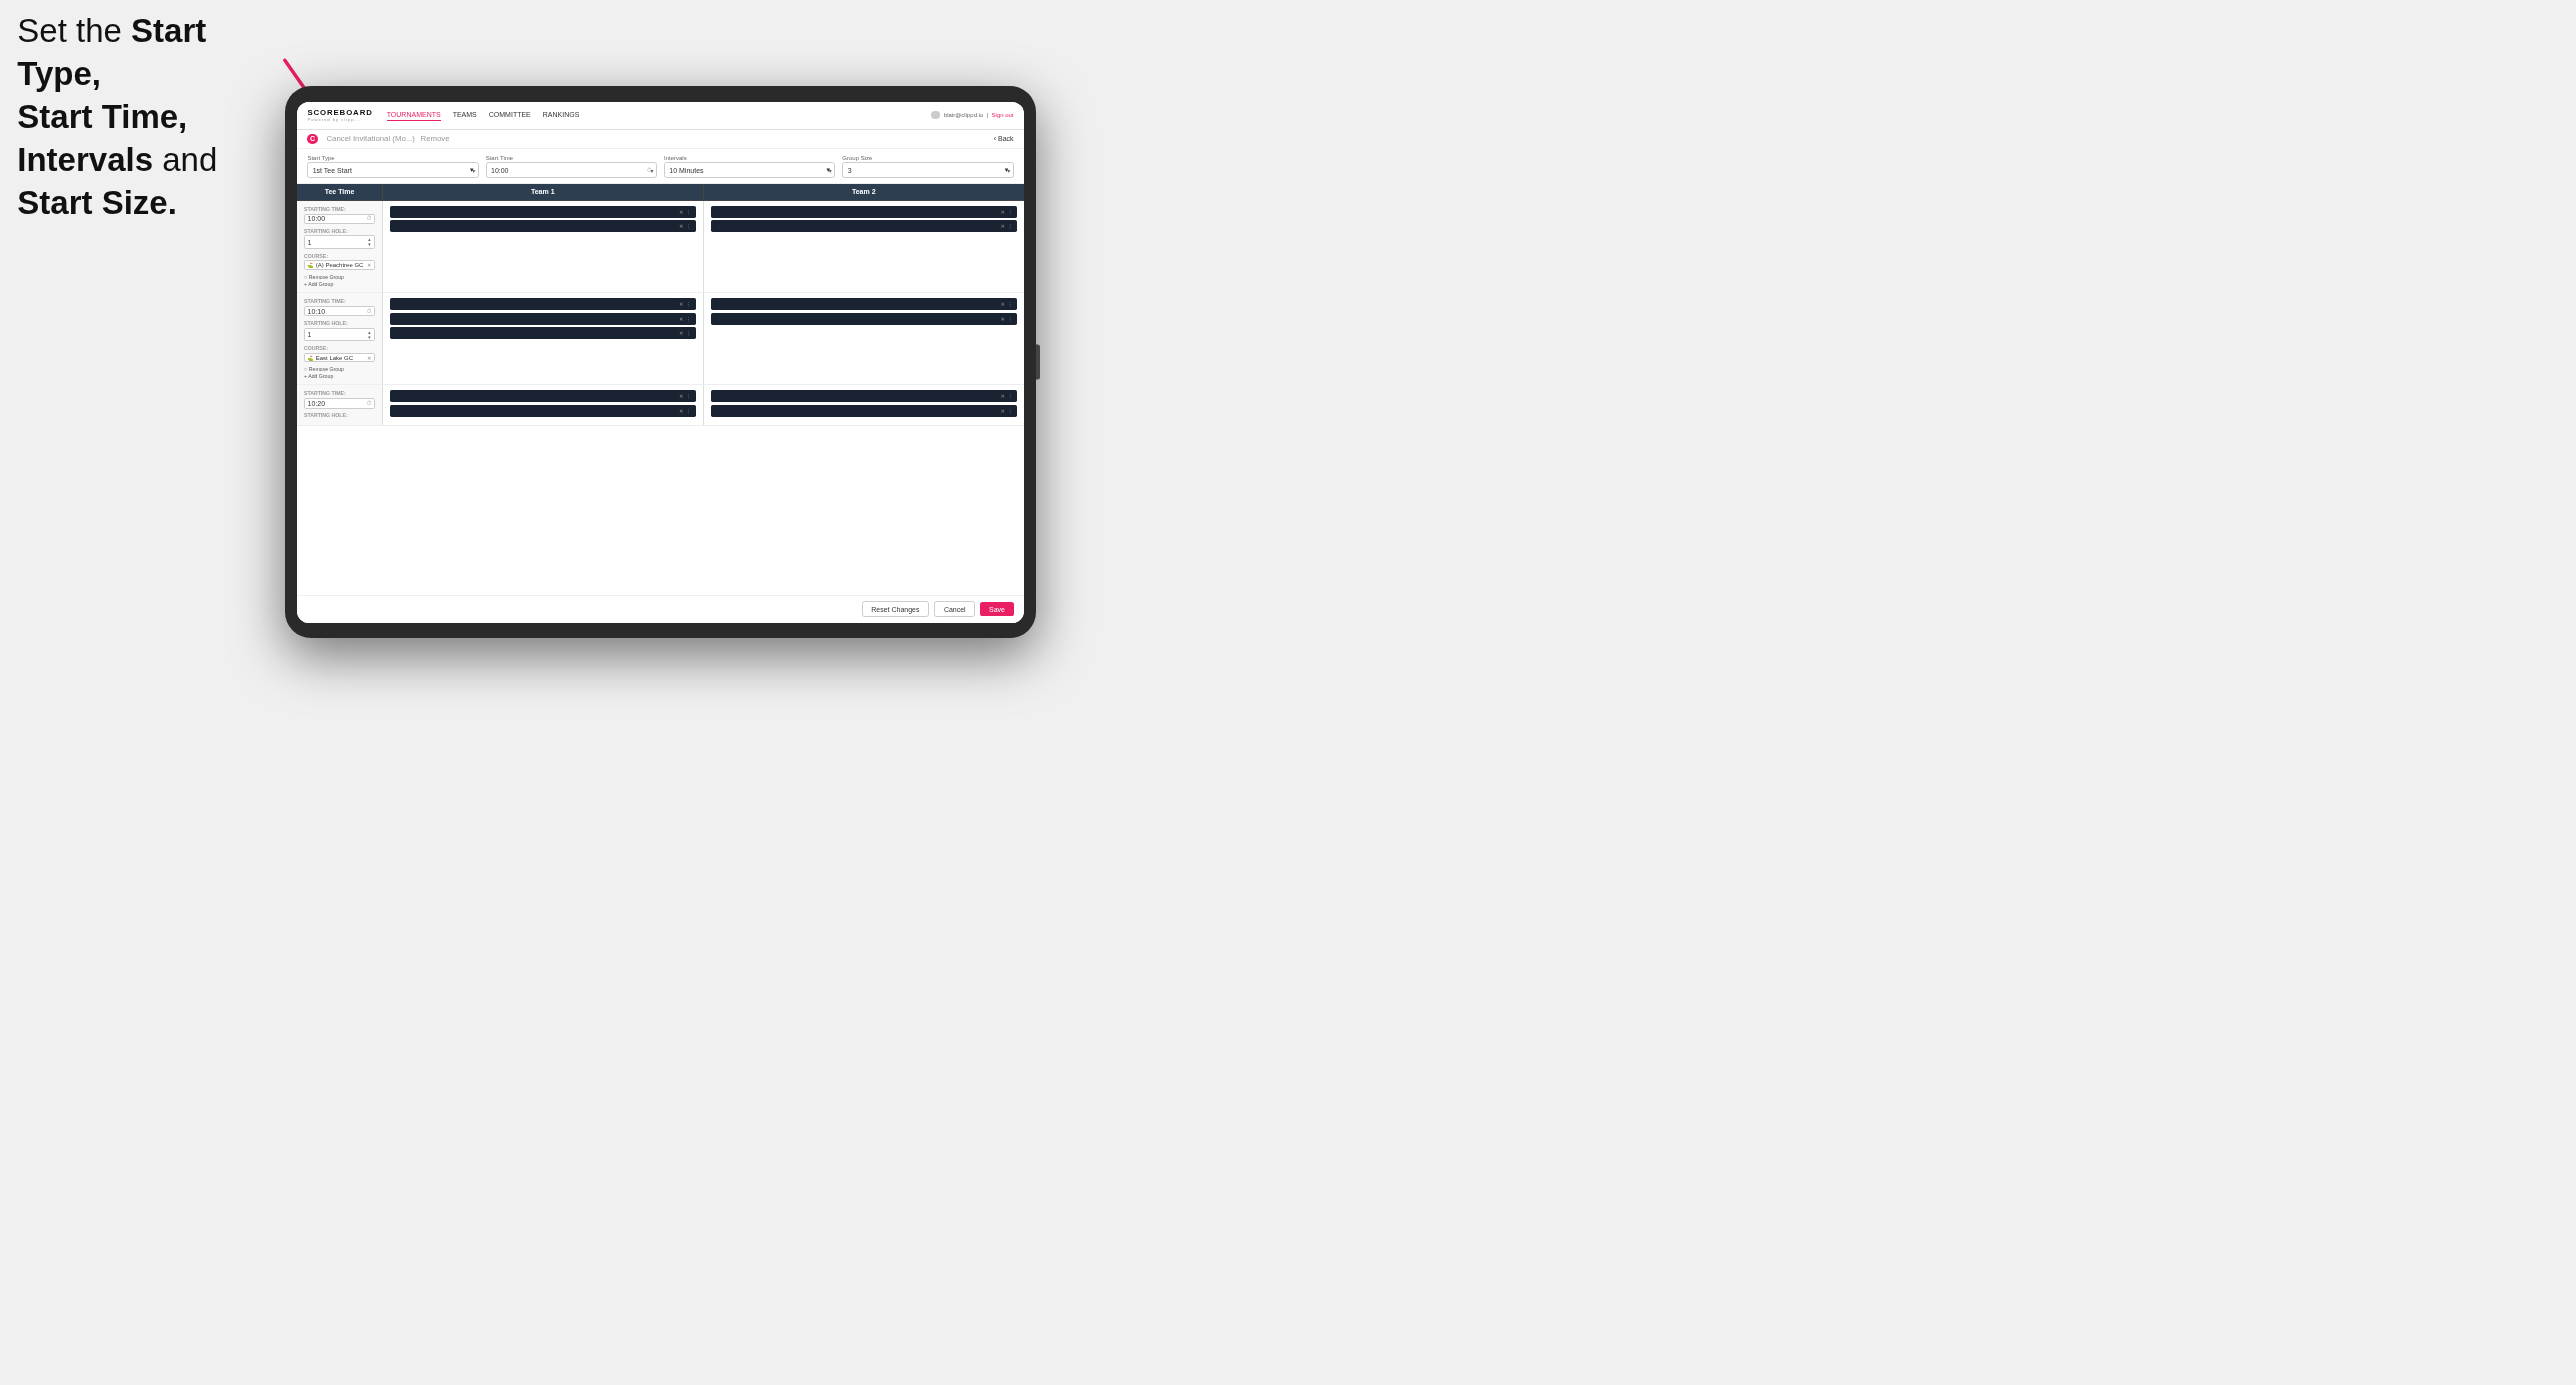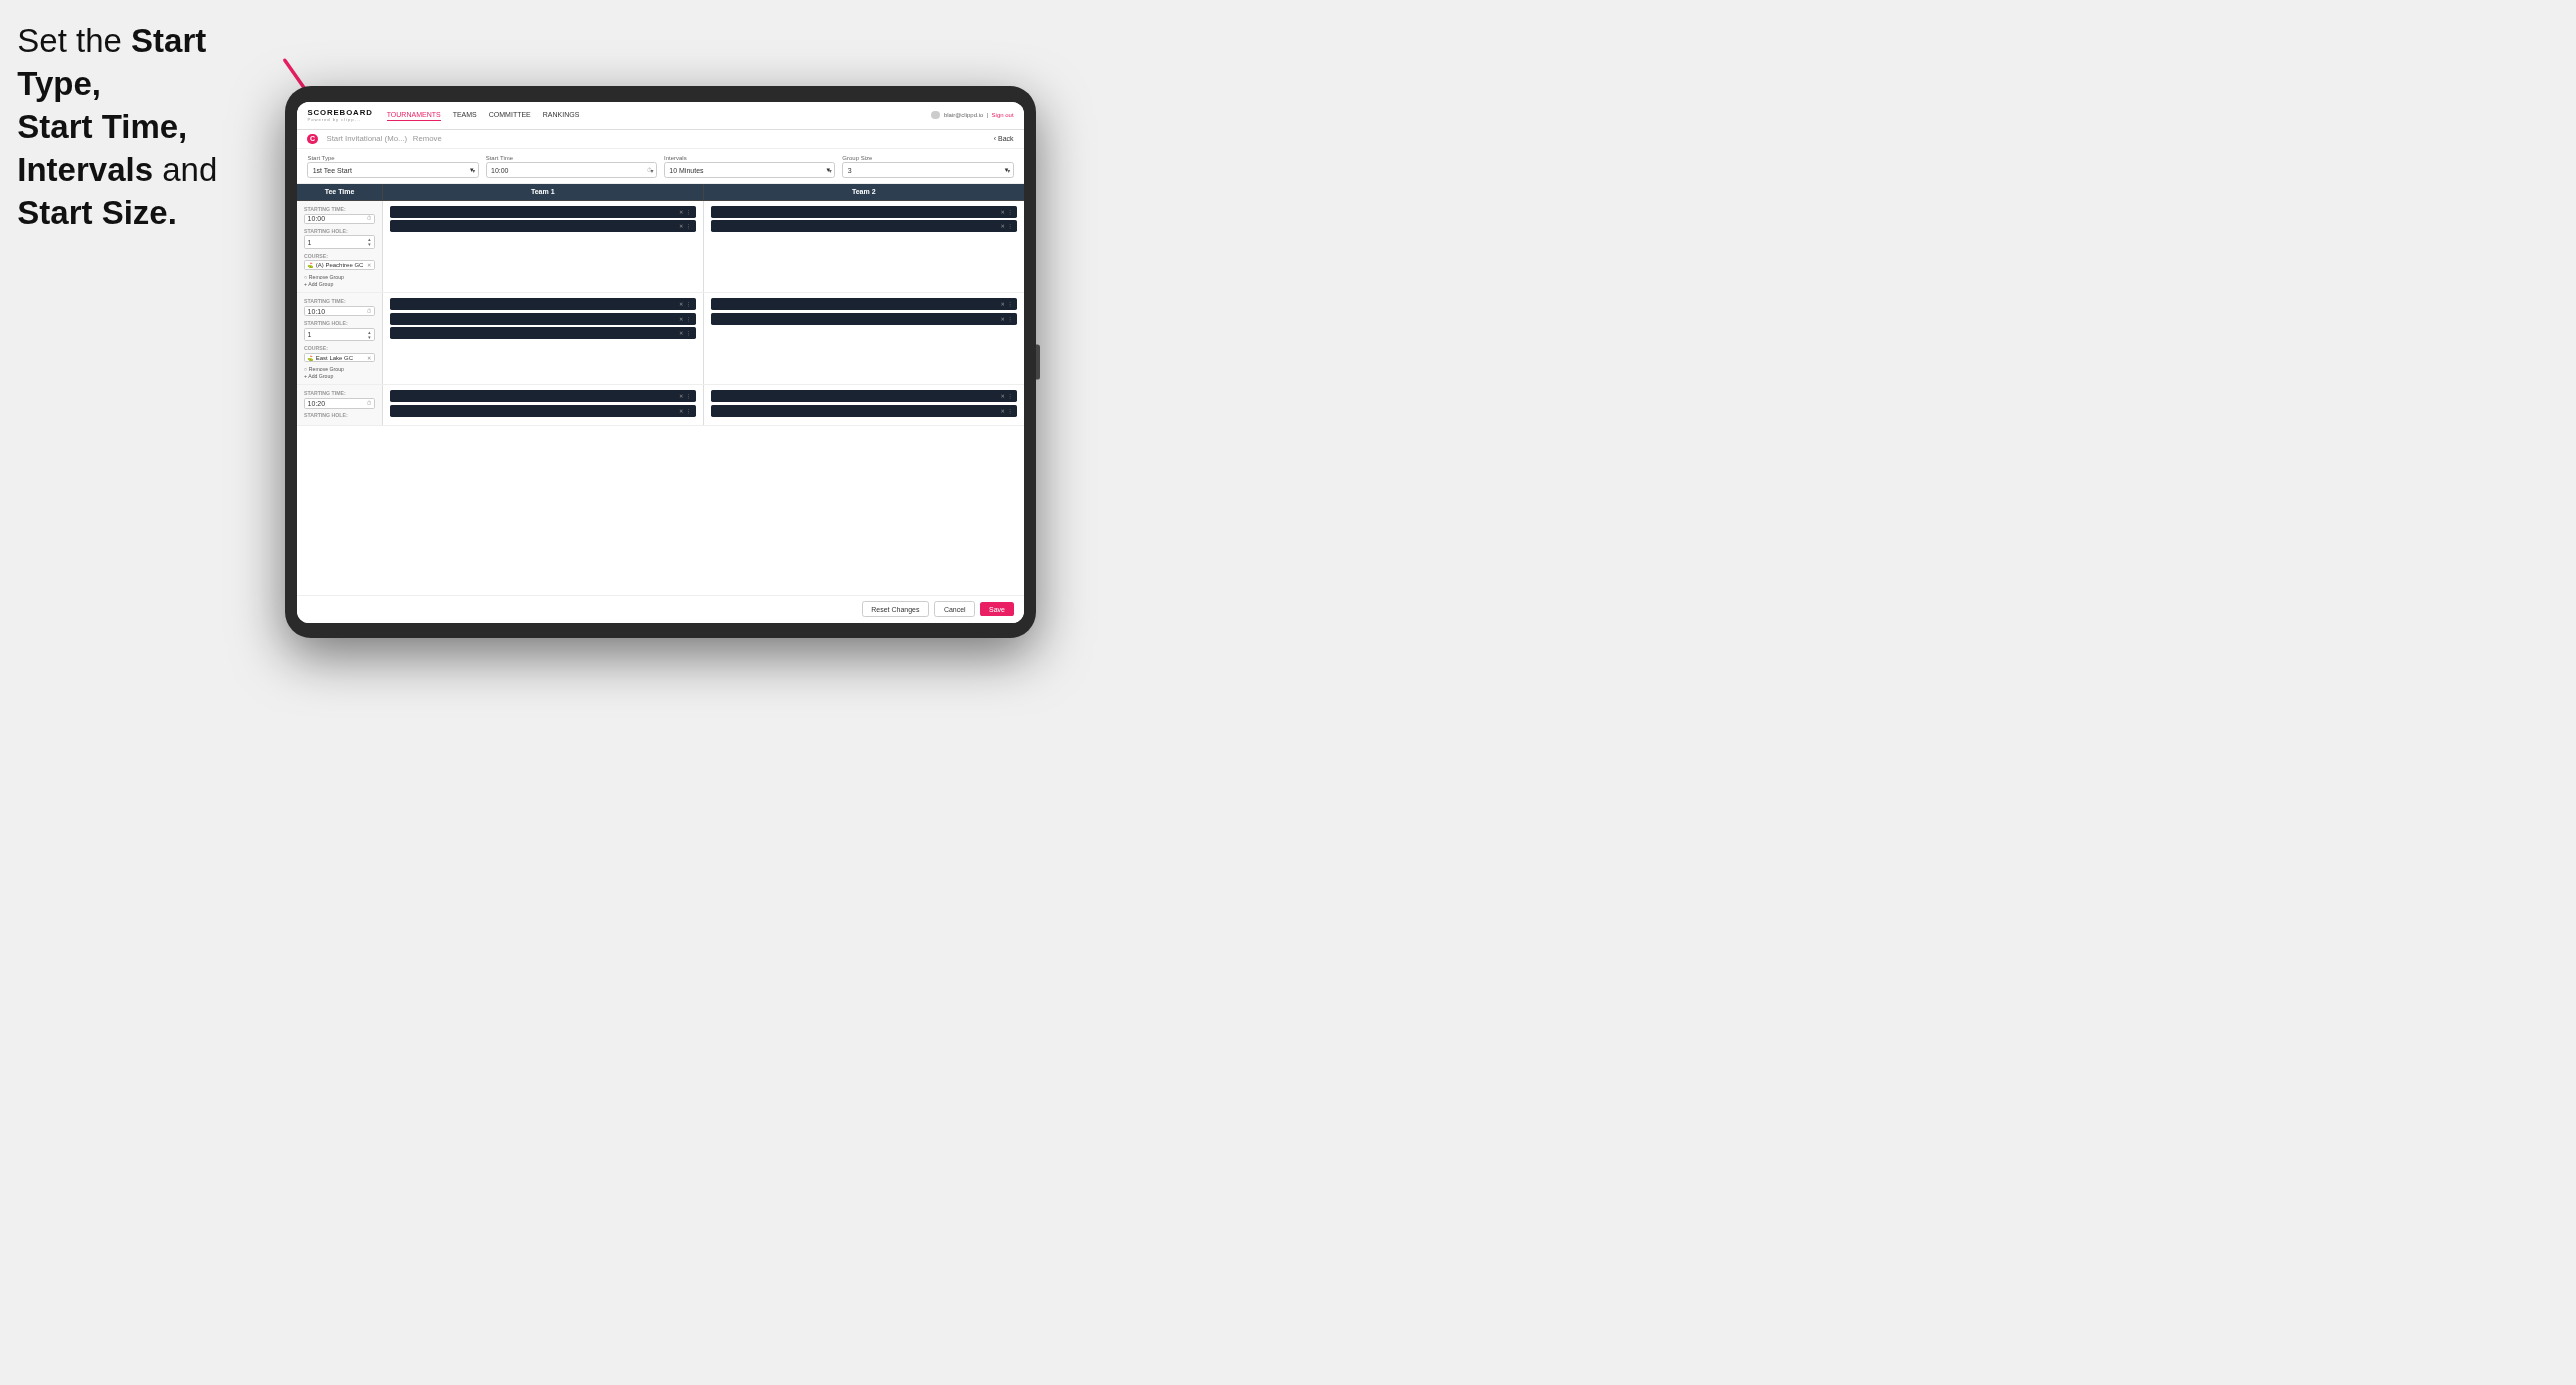--- a/index.html
+++ b/index.html
@@ -9,21 +9,21 @@
       width: 2576px;
       height: 1386px;
       position: relative;
       overflow: hidden;
     }
 
     
     .instruction-area {
       position: absolute;
       left: 17.3px;
-      top: 20px;
+      top: 10px;
       width: 259px;
     }
     .instruction-text {
       font-size: 33px;
       line-height: 1.3;
       color: #111;
     }
     .instruction-text strong {
       font-weight: 900;
     }
@@ -428,21 +428,21 @@
         <span style="display:inline-block;width:8.6px;height:8.6px;background:#ccc;border-radius:50%;margin-right:2.6px;vertical-align:middle;"></span>
         <span>blair@clippd.io</span>
         &nbsp;|&nbsp;
         <a style="color:#e91e63;text-decoration:none;font-size:6px;">Sign out</a>
       </div>
     </div>
 
     <div class="sub-header">
       <div class="sub-header-logo">C</div>
       <div class="sub-header-title">
-        <span>Start Invitational (Mo...)</span>
+        <span>Cancel Invitational (Mo...)</span>
         <span>Remove</span>
       </div>
       <div class="back-btn">
         ‹ <span>Back</span>
       </div>
     </div>
 
     <div class="settings-bar">
       <div class="settings-group">
         <div class="settings-label">Start Type</div>

